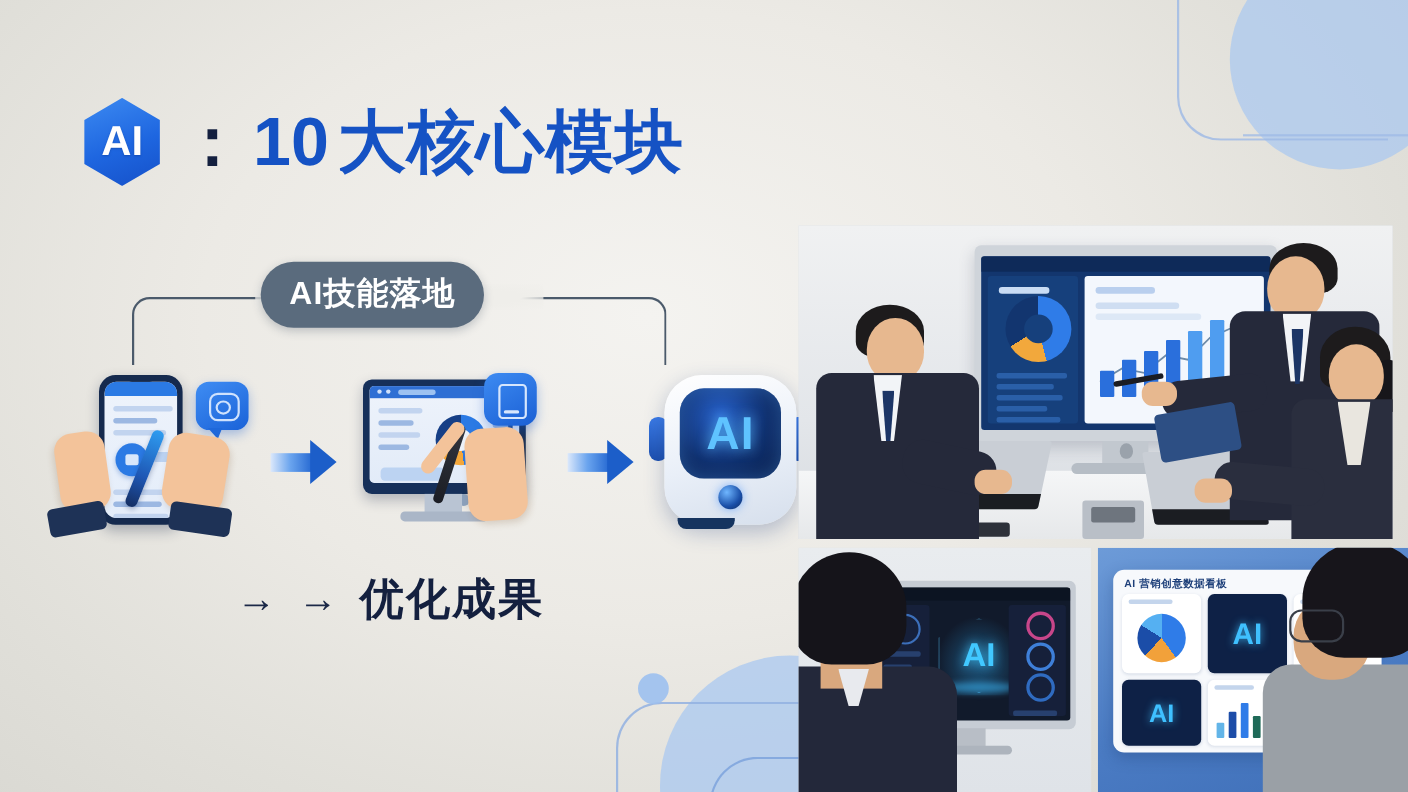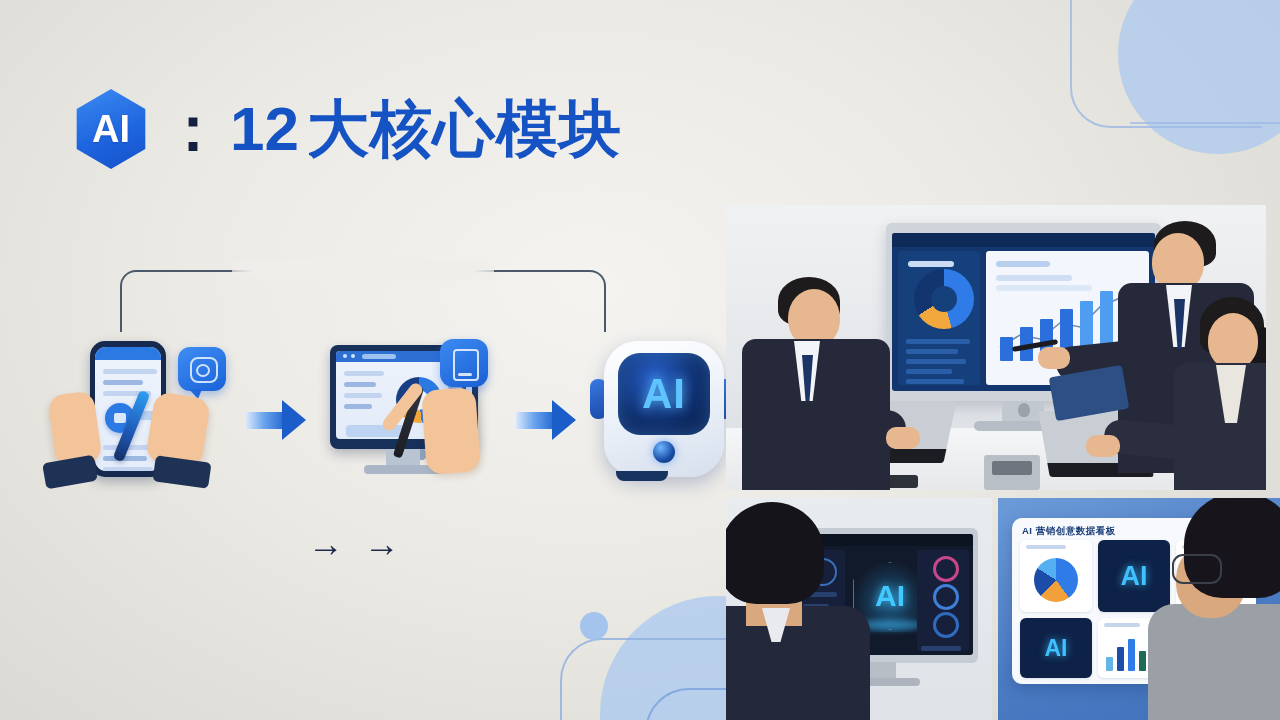--- a/index.html
+++ b/index.html
@@ -389,28 +389,29 @@
   <div class="deco line-bl2"></div>
   <div class="deco dot-bl"></div>
 
   <div id="title">
     <span class="hexbadge">
       <span class="hexbg"></span>
       <span class="hextxt">AI</span>
     </span>
     <span class="t-colon">：</span>
     <span class="t-blue">
-      <span class="num">12</span><span>大核心模块</span>
+      <span class="num">10</span><span>大核心模块</span>
     </span>
   </div>
 
   <div id="left">
 
     <div class="bracket"></div>
     <div class="bracket-mask"></div>
+    <div class="pill">AI技能落地</div>
 
     <div class="stage">
 
       <div class="ill ill1">
         <div class="phone">
           <div class="notch"></div>
           <div class="scr">
             <div class="topbar"></div>
             <div class="ln" style="left:8px;top:22px;width:54px;"></div>
             <div class="ln d" style="left:8px;top:33px;width:40px;"></div>
@@ -483,20 +484,21 @@
         </div>
         <div class="foot"></div>
       </div>
 
     </div>
   </div>
 
   <div id="caption">
     <span class="sep">→</span>
     <span class="sep">→</span>
+    <span>优化成果</span>
   </div>
 
   <div id="photos">
 
     <div class="ph ph-main">
       <div class="wall"></div>
       <div class="deskline"></div>
 
       <div class="bigmon">
         <div class="m-scr">

